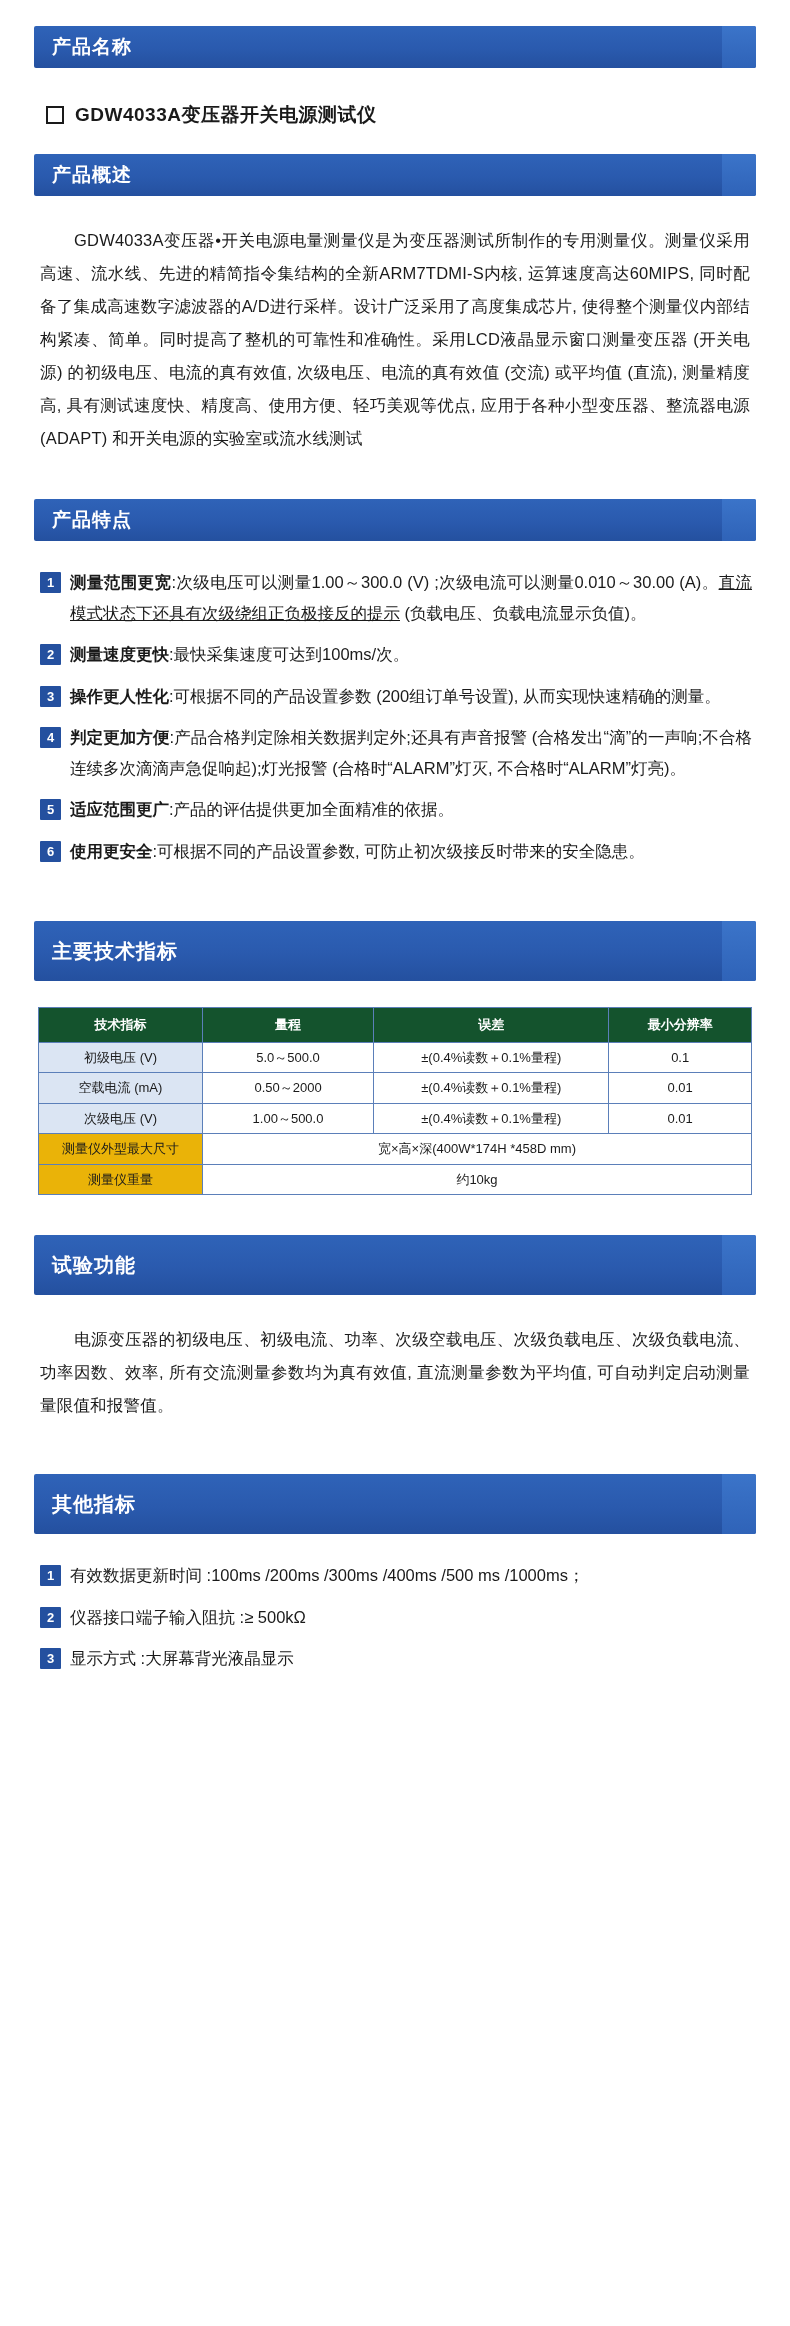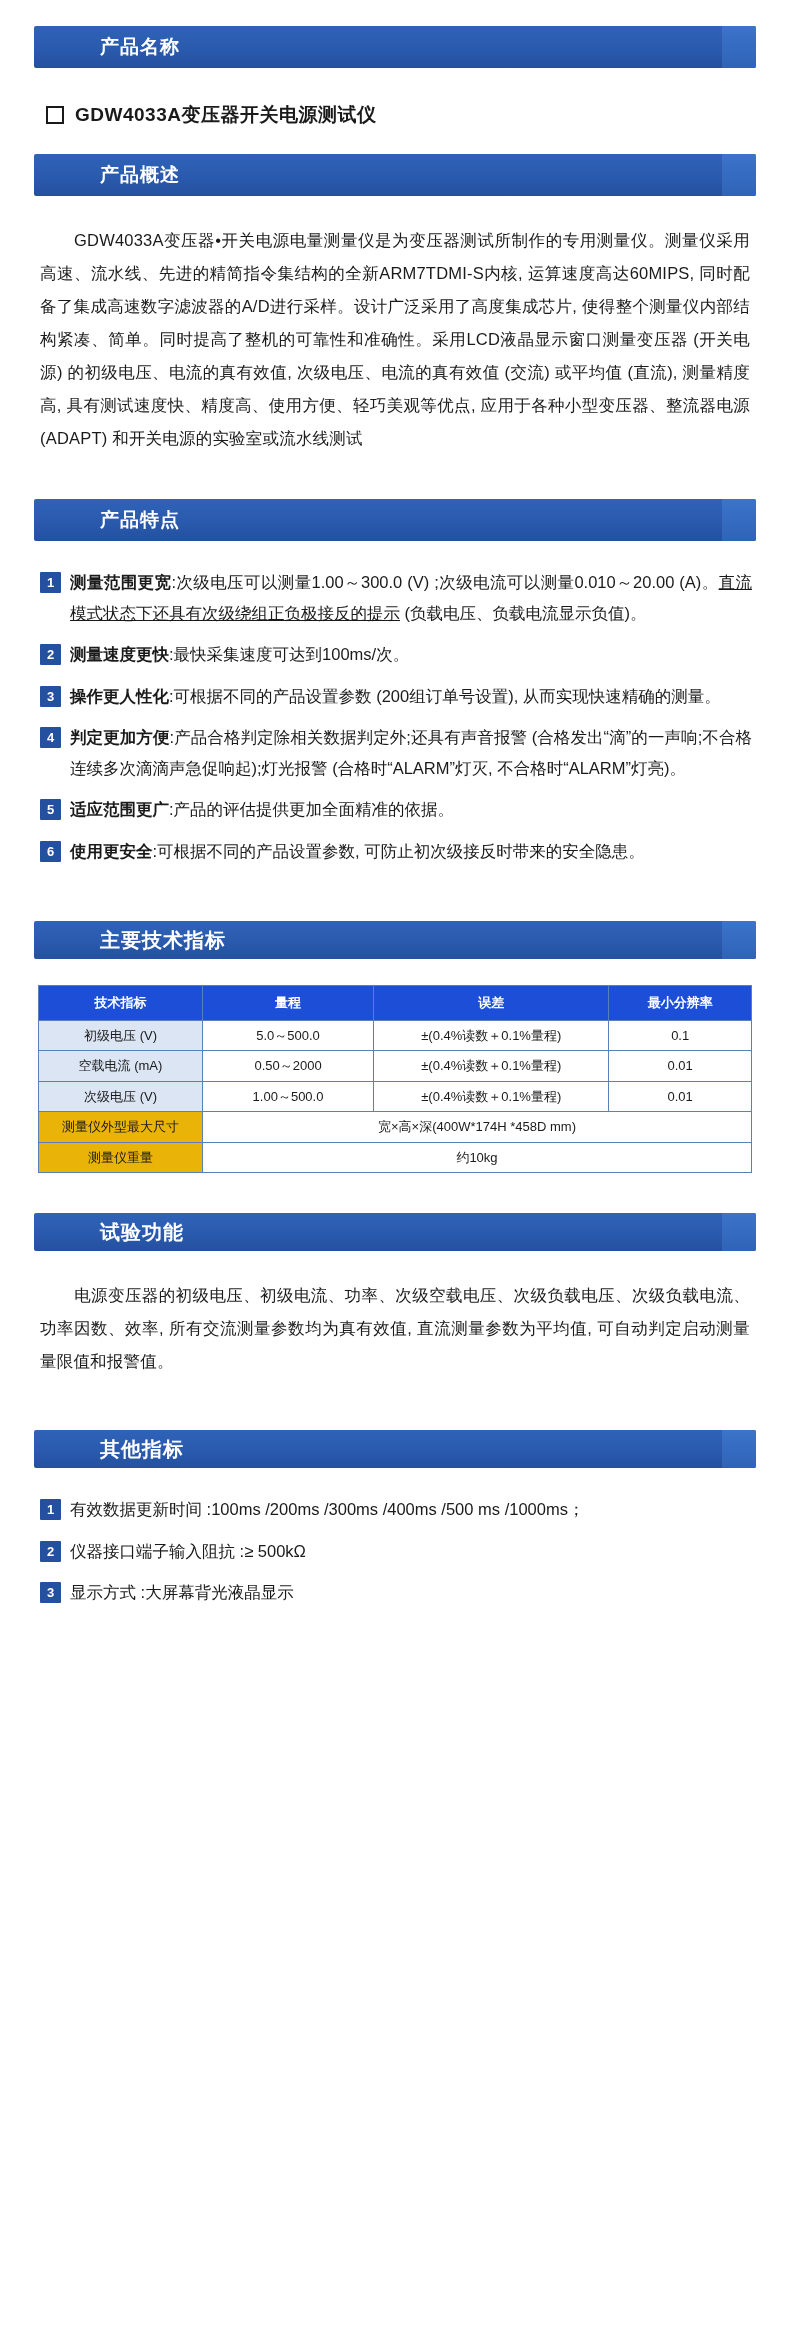--- a/index.html
+++ b/index.html
@@ -23,41 +23,40 @@
   .sec-head {
     position: relative;
     height: 42px;
     margin: 0 0 6px 0;
     background: linear-gradient(180deg, #2f63b8 0%, #2a5aae 55%, #24509f 100%);
     border-radius: 2px;
     display: flex;
     align-items: center;
   }
   .sec-head.wide {
-    height: 38px;
+    height: 60px;
   }
   .sec-head .tail {
     position: absolute;
     right: 0;
     top: 0;
     bottom: 0;
     width: 34px;
     background: linear-gradient(180deg, #3b74c9 0%, #2f63b8 100%);
     border-top-right-radius: 2px;
     border-bottom-right-radius: 2px;
   }
   .sec-head .txt {
     position: relative;
     z-index: 2;
     color: #ffffff;
     font-size: 19px;
     font-weight: bold;
     letter-spacing: 1px;
     padding-left: 18px;
-    margin-left: 48px;
   }
   .sec-head.wide .txt {
     font-size: 20px;
   }
 
   
   .prodname-row {
     display: flex;
     align-items: center;
     padding: 28px 0 26px 12px;
@@ -136,21 +135,21 @@
     table-layout: fixed;
   }
   table.spec th,
   table.spec td {
     border: 1px solid #5b7fb9;
     text-align: center;
     padding: 6px 3px;
     line-height: 1.35;
   }
   table.spec thead th {
-    background: #1d4ed8;
+    background: #14532d;
     color: #fff;
     font-weight: bold;
     padding: 8px 3px;
   }
   table.spec tbody tr td:first-child {
     background: #dbe5f3;
     font-weight: normal;
   }
   table.spec tbody tr td {
     background: #ffffff;
@@ -192,21 +191,21 @@
 
   <div class="sec-head">
     <div class="tail"></div>
     <div class="txt">产品特点</div>
   </div>
 
   <div class="feat-list">
 
     <div class="feat">
       <div class="num">1</div>
-      <div class="feat-txt"><b>测量范围更宽</b><span>:次级电压可以测量1.00～300.0 (V) ;次级电流可以测量0.010～20.00 (A)。</span><span class="u">直流模式状态下还具有次级绕组正负极接反的提示</span><span> (负载电压、负载电流显示负值)。</span></div>
+      <div class="feat-txt"><b>测量范围更宽</b><span>:次级电压可以测量1.00～300.0 (V) ;次级电流可以测量0.010～30.00 (A)。</span><span class="u">直流模式状态下还具有次级绕组正负极接反的提示</span><span> (负载电压、负载电流显示负值)。</span></div>
     </div>
 
     <div class="feat">
       <div class="num">2</div>
       <div class="feat-txt"><b>测量速度更快</b><span>:最快采集速度可达到100ms/次。</span></div>
     </div>
 
     <div class="feat">
       <div class="num">3</div>
       <div class="feat-txt"><b>操作更人性化</b><span>:可根据不同的产品设置参数 (200组订单号设置), 从而实现快速精确的测量。</span></div>

